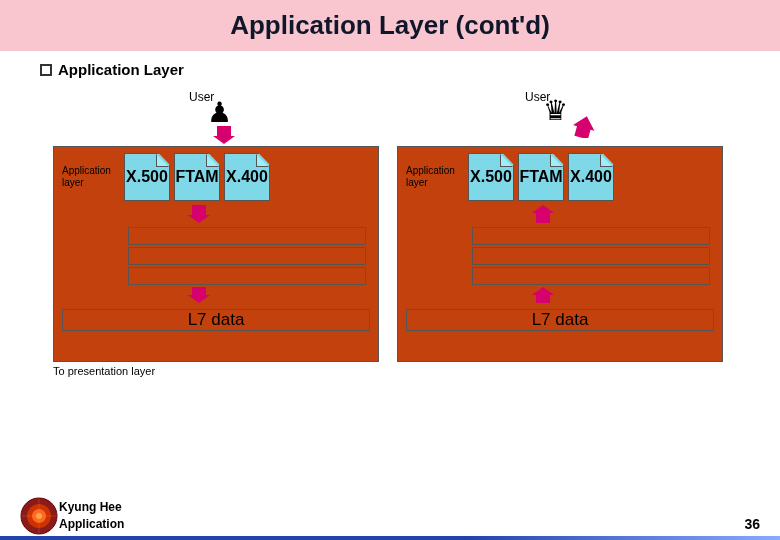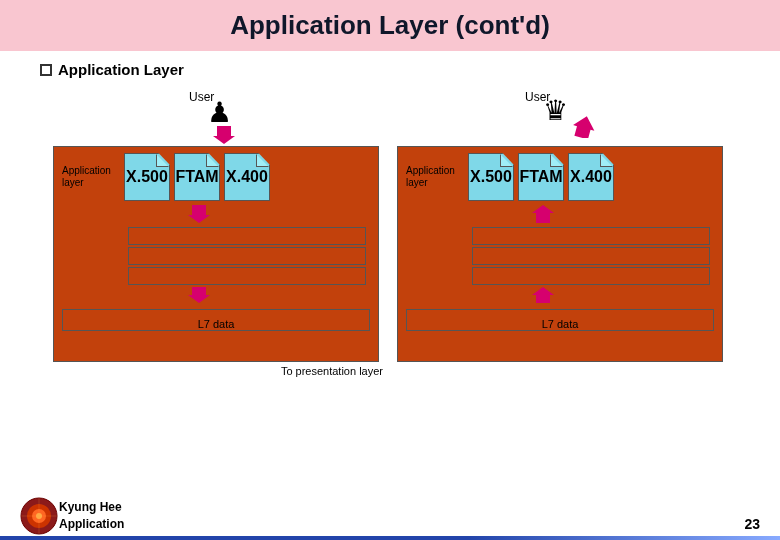--- a/index.html
+++ b/index.html
@@ -125,26 +125,26 @@
     }
 
     
     .l7-area {
       border: 1px solid #555;
       margin: 4px 0;
       display: flex;
       align-items: flex-end;
       justify-content: center;
       height: 22px;
-      font-size: 11px;
+      font-size: 17px;
     }
 
     
     .bottom-label {
-      text-align: right;
+      text-align: left;
       font-size: 11px;
       margin-top: 3px;
     }
 
     
     .footer {
       position: absolute;
       bottom: 0;
       left: 0;
       right: 0;
@@ -333,16 +333,16 @@
         </svg>
       </div>
       <div>
         <div style="font-size:12px; font-weight:bold; line-height:1.4;">Kyung Hee</div>
         <div style="font-size:12px; font-weight:bold; line-height:1.4;">Application</div>
       </div>
     </div>
 
     <div class="footer-line"></div>
 
-    <div class="page-number">23</div>
+    <div class="page-number">36</div>
   </div>
 
 </div>
 
 </body></html>

